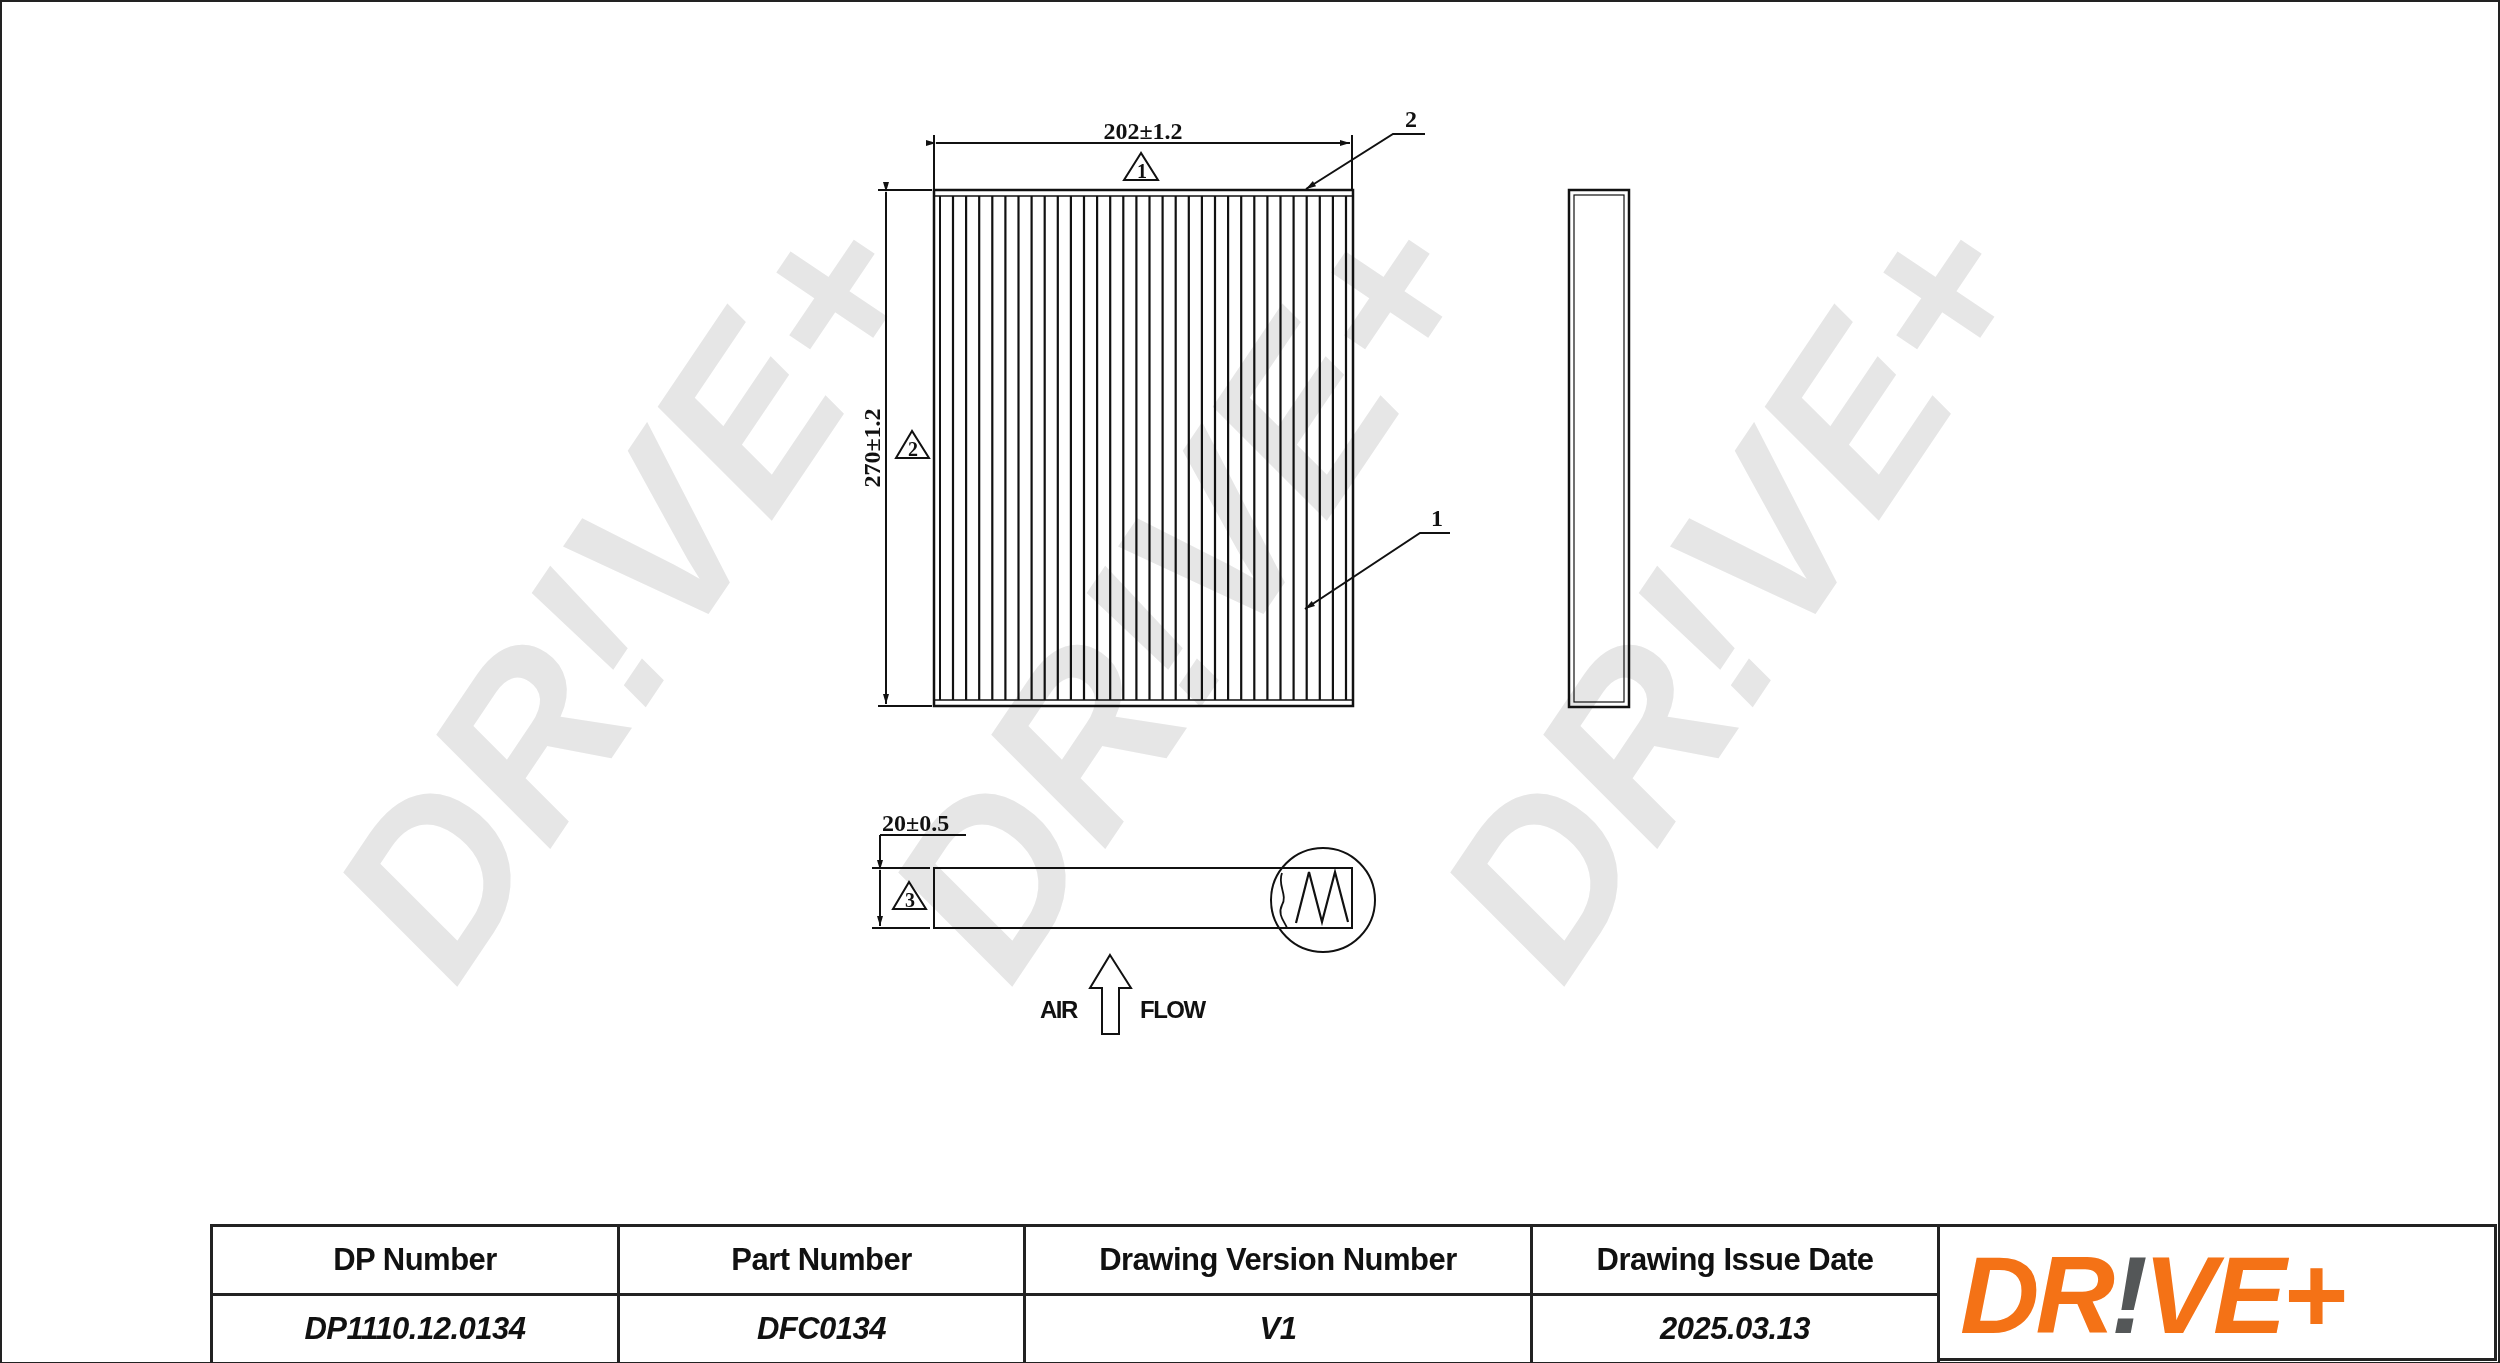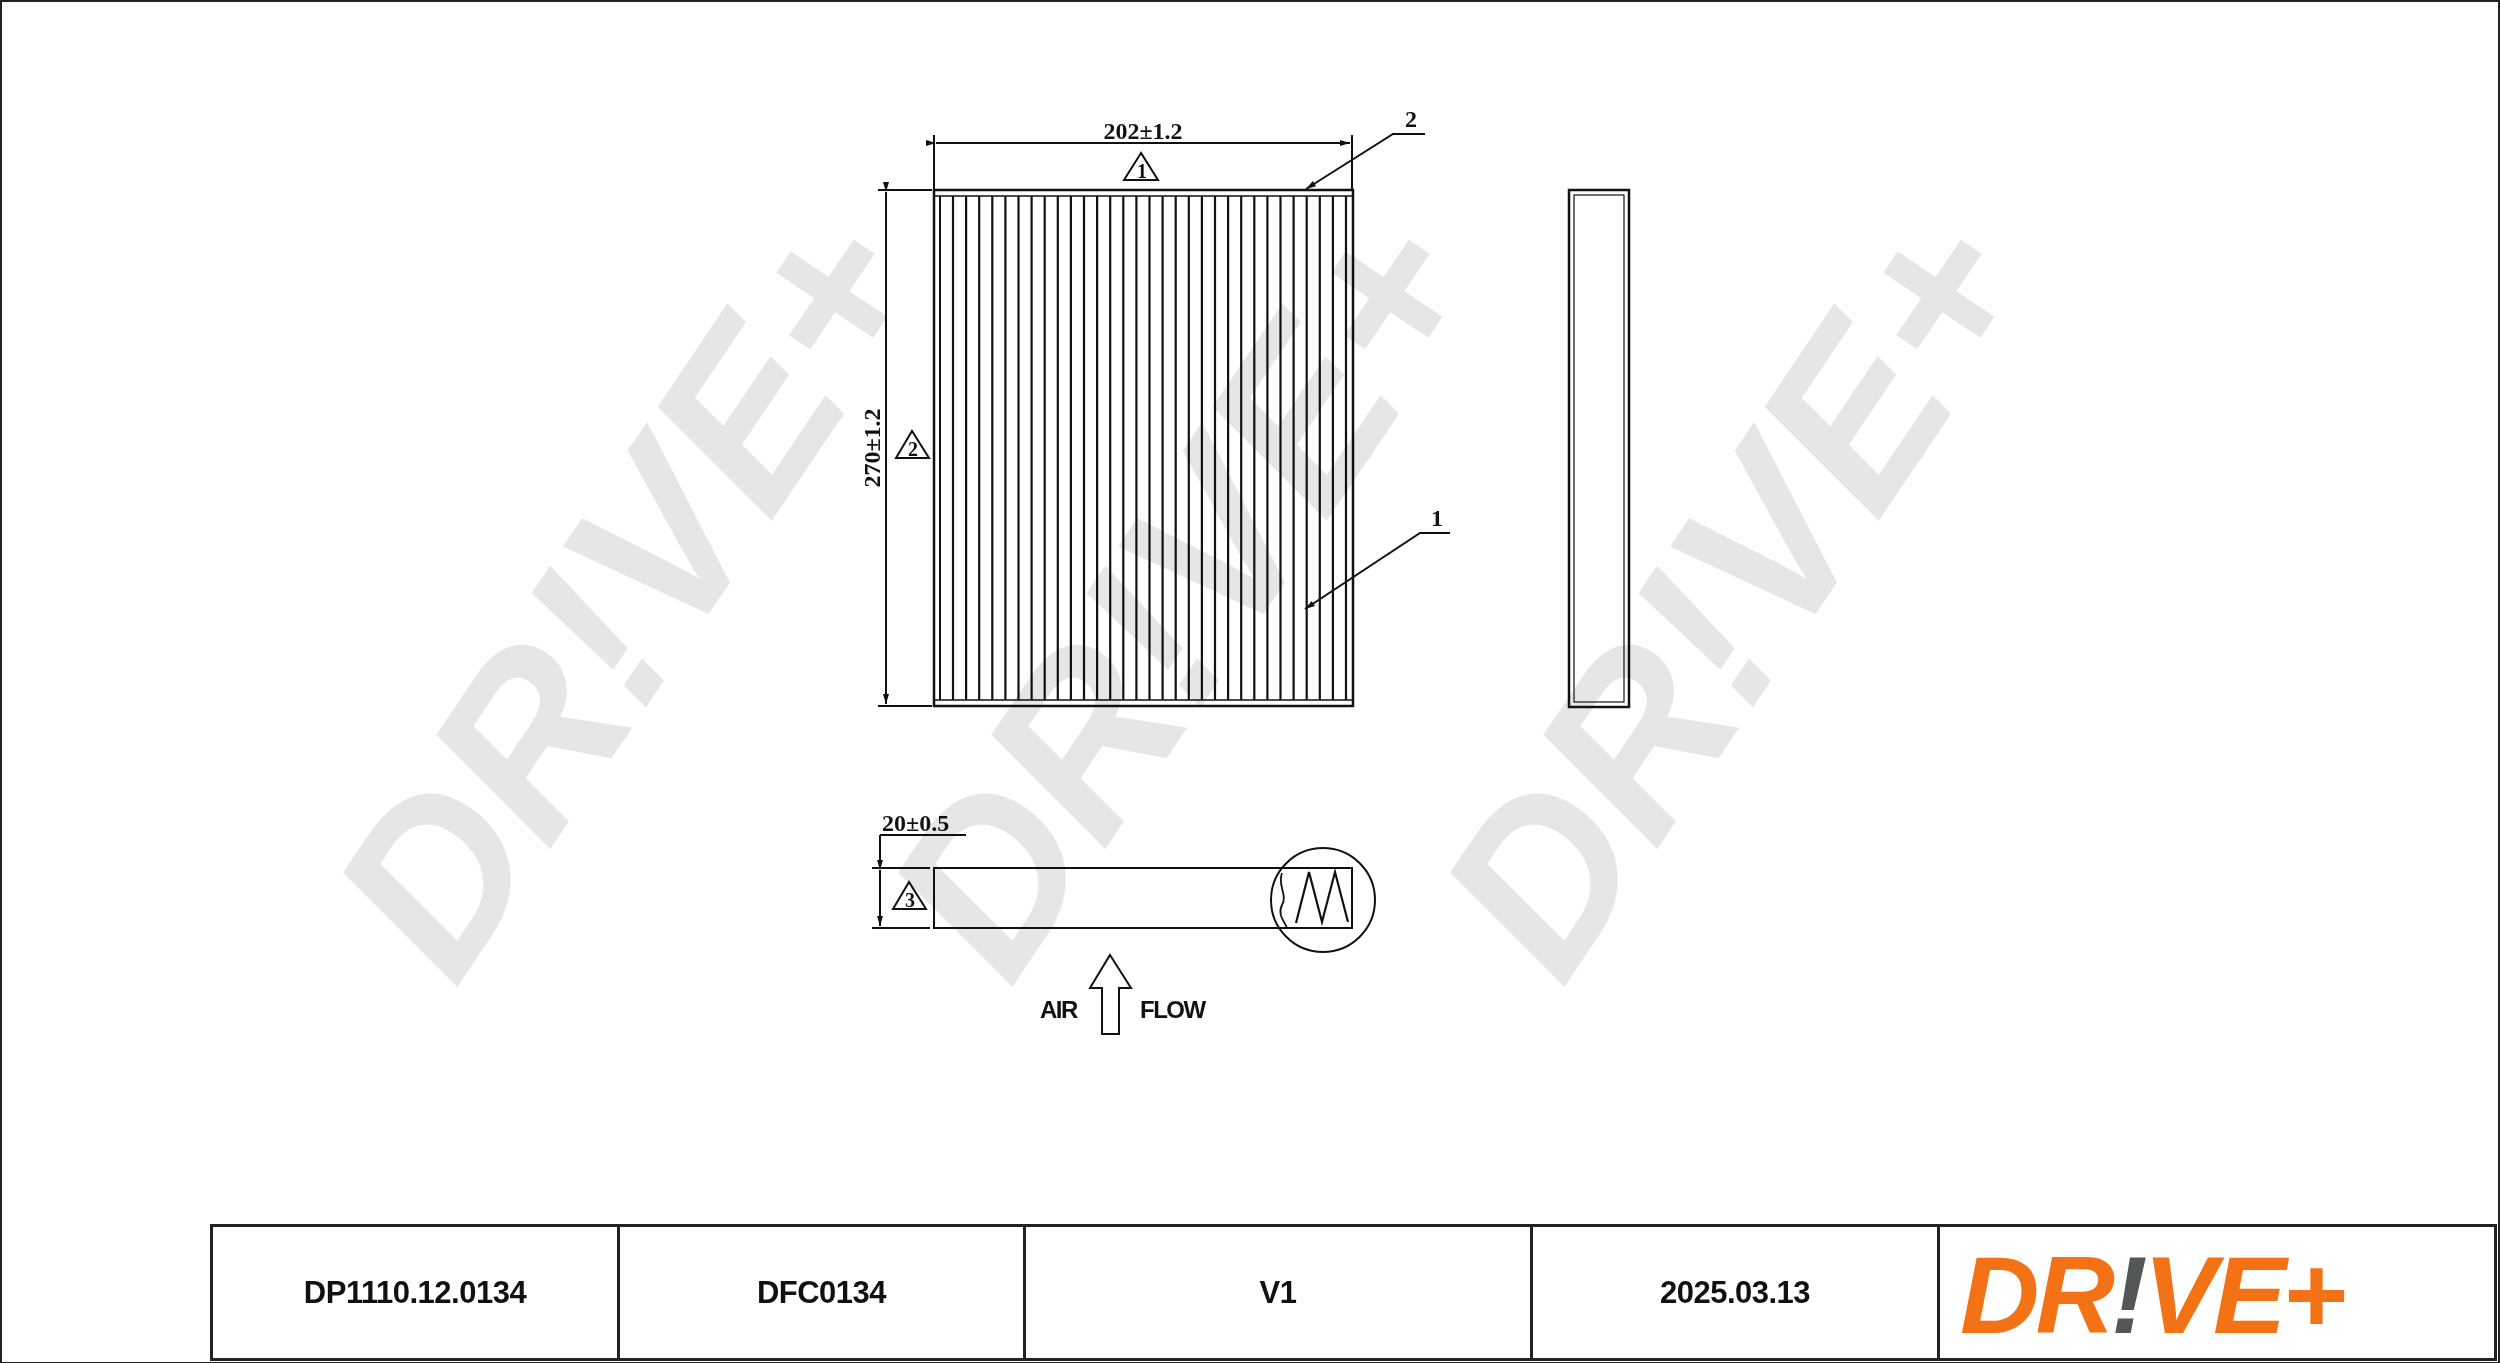--- a/index.html
+++ b/index.html
@@ -5,21 +5,21 @@
   html, body { margin: 0; padding: 0; background: #ffffff; }
   body { width: 2500px; height: 1363px; position: relative; overflow: hidden; font-family: "Liberation Sans", sans-serif; }
   .frame { position: absolute; left: 0; top: 0; width: 2496px; height: 1360px; border: 2px solid #222; border-top-width: 2px; box-sizing: content-box; }
   svg.drawing { position: absolute; left: 0; top: 0; }
   .wm-text { font-family: "Liberation Sans", sans-serif; font-weight: 700; font-style: italic; fill: #e6e6e6; }
   .dim-text { font-family: "Liberation Serif", serif; font-weight: 700; fill: #111; }
   .label-text { font-family: "Liberation Sans", sans-serif; font-weight: 700; fill: #111; }
   table.titleblock { position: absolute; left: 210px; top: 1224px; width: 1727px; height: 137px; border-collapse: collapse; table-layout: fixed; }
   table.titleblock td { border: 3px solid #222; text-align: center; vertical-align: middle; font-family: "Liberation Sans", sans-serif; font-weight: 700; font-size: 31px; color: #111; padding: 0; letter-spacing: -0.5px; }
   table.titleblock td.hdr { height: 66px; }
-  table.titleblock td.val { height: 66px; }
+  table.titleblock td.val { height: 66px; font-style: italic; }
   .logo-cell { position: absolute; left: 1937px; top: 1224px; width: 560px; height: 137px; border: 3px solid #222; border-left-width: 3px; box-sizing: border-box; background: #fff; }
   .logo-cell svg { position: absolute; left: 0; top: 0; }
 </style>
 </head>
 <body>
 
 <div class="frame"></div>
 
 <svg class="drawing" width="2500" height="1363" viewBox="0 0 2500 1363" xmlns="http://www.w3.org/2000/svg">
   <defs>
@@ -141,20 +141,26 @@
 </svg>
 
 <table class="titleblock">
   <colgroup>
     <col style="width:407px">
       <col style="width:406px">
       <col style="width:507px">
       <col style="width:407px">
   </colgroup>
   <tbody>
+      <tr>
+    <td class="hdr">DP Number</td>
+    <td class="hdr">Part Number</td>
+    <td class="hdr">Drawing Version Number</td>
+    <td class="hdr">Drawing Issue Date</td>
+  </tr>
   <tr>
     <td class="val">DP1110.12.0134</td>
     <td class="val">DFC0134</td>
     <td class="val">V1</td>
     <td class="val">2025.03.13</td>
   </tr>
 </tbody>
   </table>
 
 <div class="logo-cell">

